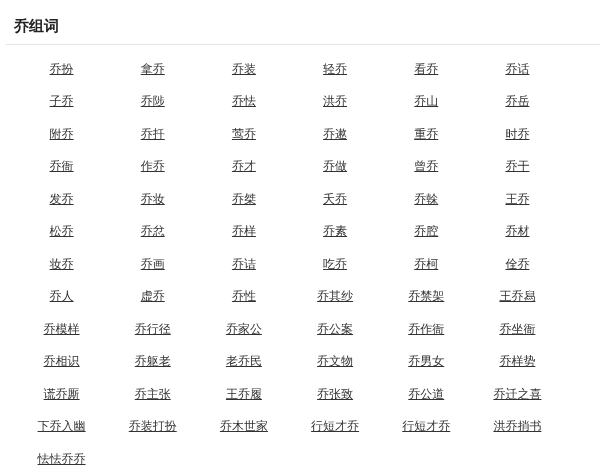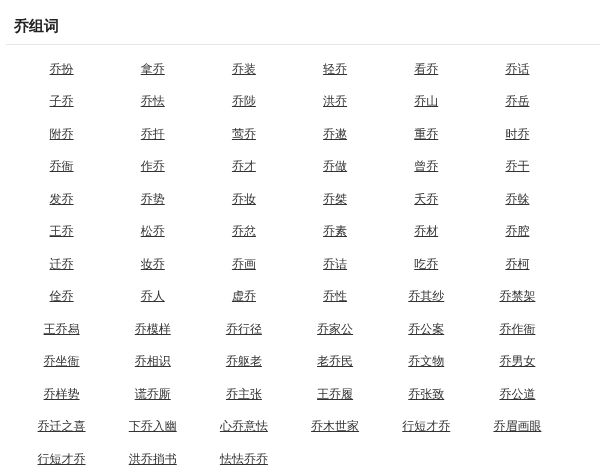--- a/index.html
+++ b/index.html
@@ -68,26 +68,26 @@
       <div class="word-cell">
         <a class="word" href="#">看乔</a>
       </div>
       <div class="word-cell">
         <a class="word" href="#">乔话</a>
       </div>
       <div class="word-cell">
         <a class="word" href="#">子乔</a>
       </div>
       <div class="word-cell">
+        <a class="word" href="#">乔陟</a>
+      </div>
+      <div class="word-cell">
         <a class="word" href="#">乔怯</a>
       </div>
       <div class="word-cell">
-        <a class="word" href="#">乔陟</a>
-      </div>
-      <div class="word-cell">
         <a class="word" href="#">洪乔</a>
       </div>
       <div class="word-cell">
         <a class="word" href="#">乔山</a>
       </div>
       <div class="word-cell">
         <a class="word" href="#">乔岳</a>
       </div>
       <div class="word-cell">
         <a class="word" href="#">附乔</a>
@@ -122,23 +122,20 @@
       <div class="word-cell">
         <a class="word" href="#">曾乔</a>
       </div>
       <div class="word-cell">
         <a class="word" href="#">乔干</a>
       </div>
       <div class="word-cell">
         <a class="word" href="#">发乔</a>
       </div>
       <div class="word-cell">
-        <a class="word" href="#">乔势</a>
-      </div>
-      <div class="word-cell">
         <a class="word" href="#">乔妆</a>
       </div>
       <div class="word-cell">
         <a class="word" href="#">乔桀</a>
       </div>
       <div class="word-cell">
         <a class="word" href="#">夭乔</a>
       </div>
       <div class="word-cell">
         <a class="word" href="#">乔榦</a>
@@ -146,32 +143,32 @@
       <div class="word-cell">
         <a class="word" href="#">王乔</a>
       </div>
       <div class="word-cell">
         <a class="word" href="#">松乔</a>
       </div>
       <div class="word-cell">
         <a class="word" href="#">乔忿</a>
       </div>
       <div class="word-cell">
+        <a class="word" href="#">乔样</a>
+      </div>
+      <div class="word-cell">
         <a class="word" href="#">乔素</a>
       </div>
       <div class="word-cell">
+        <a class="word" href="#">乔腔</a>
+      </div>
+      <div class="word-cell">
         <a class="word" href="#">乔材</a>
       </div>
       <div class="word-cell">
-        <a class="word" href="#">乔腔</a>
-      </div>
-      <div class="word-cell">
-        <a class="word" href="#">迁乔</a>
-      </div>
-      <div class="word-cell">
         <a class="word" href="#">妆乔</a>
       </div>
       <div class="word-cell">
         <a class="word" href="#">乔画</a>
       </div>
       <div class="word-cell">
         <a class="word" href="#">乔诘</a>
       </div>
       <div class="word-cell">
         <a class="word" href="#">吃乔</a>
@@ -251,30 +248,27 @@
       <div class="word-cell">
         <a class="word" href="#">乔公道</a>
       </div>
       <div class="word-cell">
         <a class="word" href="#">乔迁之喜</a>
       </div>
       <div class="word-cell">
         <a class="word" href="#">下乔入幽</a>
       </div>
       <div class="word-cell">
-        <a class="word" href="#">心乔意怯</a>
+        <a class="word" href="#">乔装打扮</a>
       </div>
       <div class="word-cell">
         <a class="word" href="#">乔木世家</a>
       </div>
       <div class="word-cell">
         <a class="word" href="#">行短才乔</a>
-      </div>
-      <div class="word-cell">
-        <a class="word" href="#">乔眉画眼</a>
       </div>
       <div class="word-cell">
         <a class="word" href="#">行短才乔</a>
       </div>
       <div class="word-cell">
         <a class="word" href="#">洪乔捎书</a>
       </div>
       <div class="word-cell">
         <a class="word" href="#">怯怯乔乔</a>
       </div>

